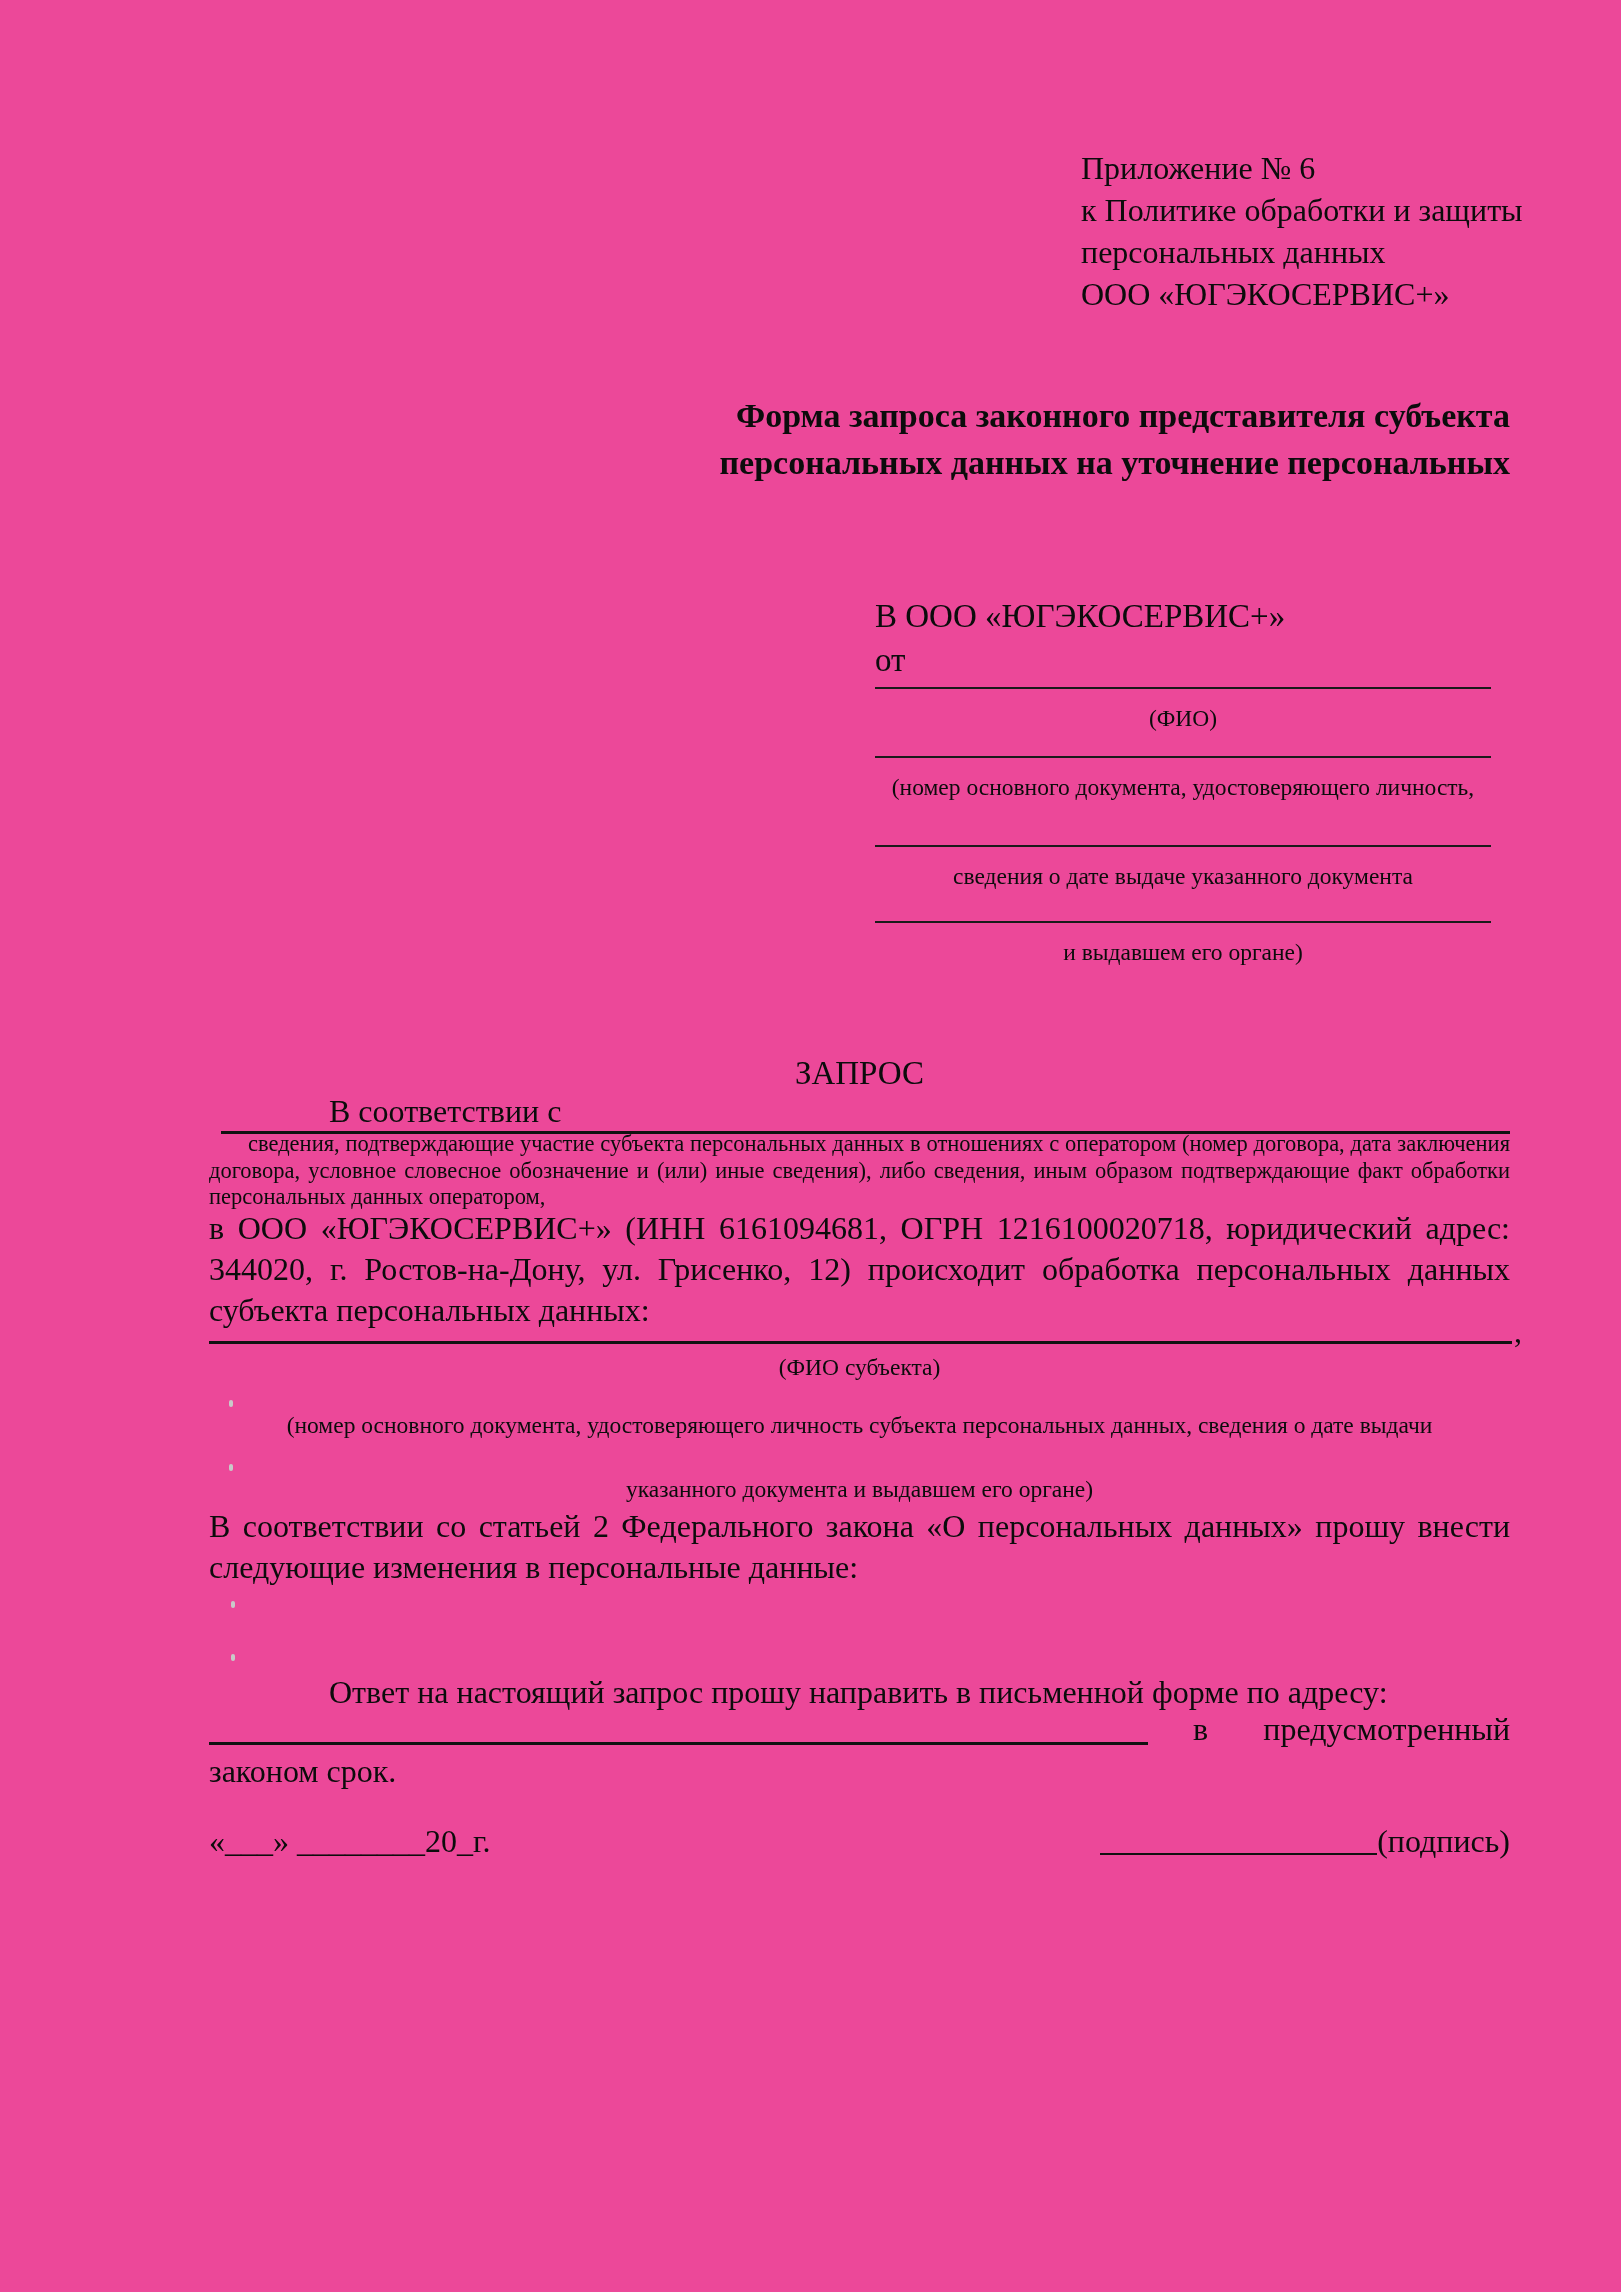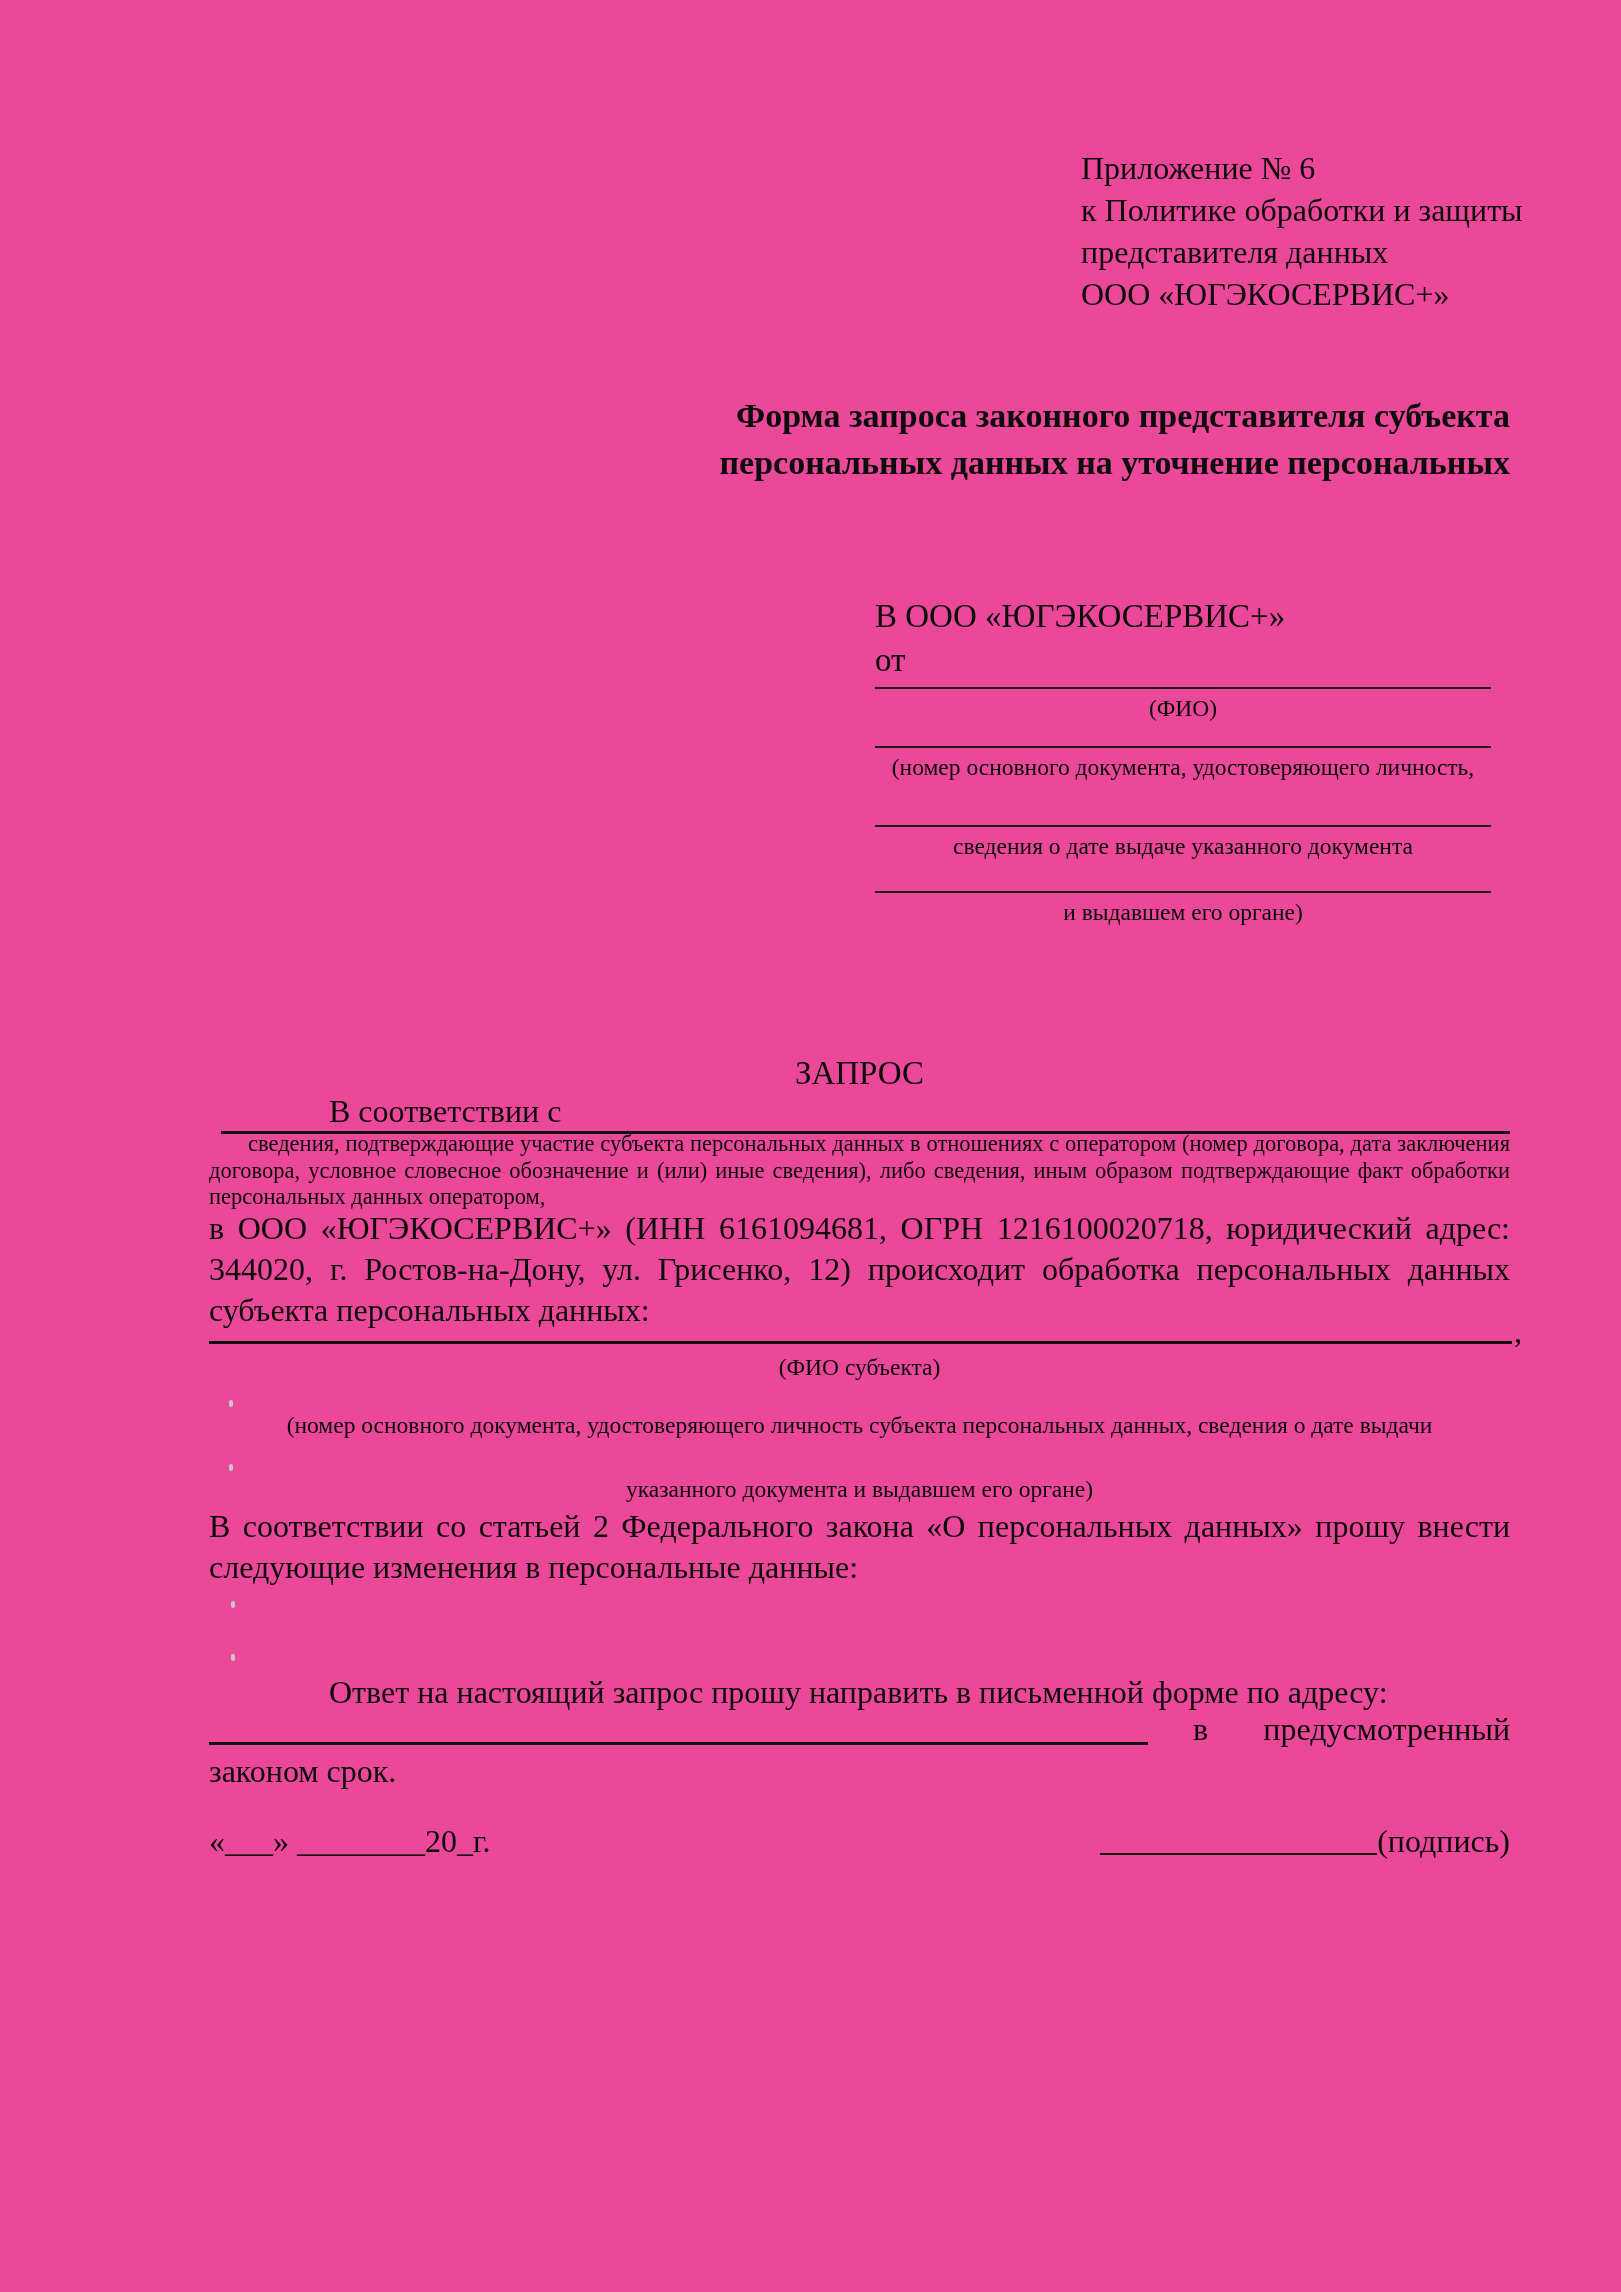--- a/index.html
+++ b/index.html
@@ -20,21 +20,21 @@
   .doc-title { top:392px; left:209px; width:1301px; text-align:right;
                font-weight:bold; font-size:34px; line-height:47px; }
 
   
   .addressee { top:594px; left:875px; width:616px; font-size:33px; line-height:44px; }
   .addressee .fline { border-bottom:2px solid #1a1a1a; }
   .addressee .fline.f1 { height:6.9px; }
   .addressee .fline.f2 { height:26.5px; }
   .addressee .fline.f3 { height:47px; }
   .addressee .fline.f4 { height:33px; }
-  .addressee .fcap { text-align:center; font-size:23.5px; line-height:25.5px; padding-top:7px; }
+  .addressee .fcap { text-align:center; font-size:23.5px; line-height:25.5px; padding-top:17px; }
 
   
   .zapros { top:1055px; left:209px; width:1301px; text-align:center; font-size:33px; }
 
   
   .sootv { top:1092px; left:209px; width:1301px; display:flex; font-size:32px; line-height:39px;flex-direction:column; }
   .sootv .lead { padding-left:120px; white-space:nowrap; }
   .sootv .fill { flex:1; border-bottom:3.9px solid #111; margin:0 0 2.9px 11.8px; }
 
   
@@ -85,21 +85,21 @@
   .foot-row .date { white-space:nowrap; }
 </style>
 </head>
 <body>
 
 <div class="page">
 
   <div class="abs header-note">
     <div>Приложение № 6</div>
     <div>к Политике обработки и защиты</div>
-    <div>представителя данных</div>
+    <div>персональных данных</div>
     <div>ООО «ЮГЭКОСЕРВИС+»</div>
   </div>
 
   <div class="abs doc-title">
     <div>Форма запроса законного представителя субъекта</div>
     <div>персональных данных на уточнение персональных</div>
   </div>
 
   <div class="abs addressee">
     <div>В ООО «ЮГЭКОСЕРВИС+»</div>

